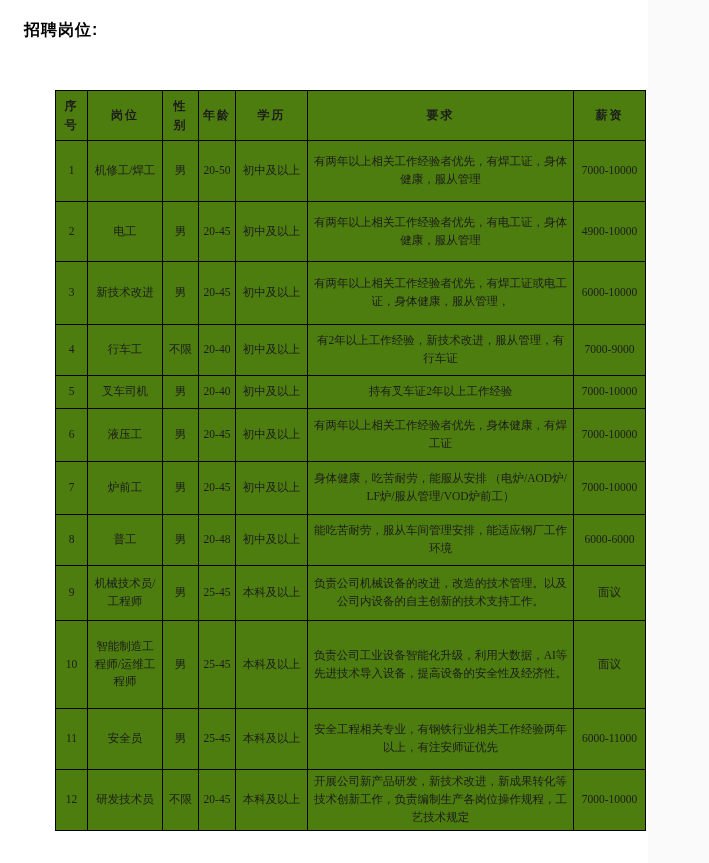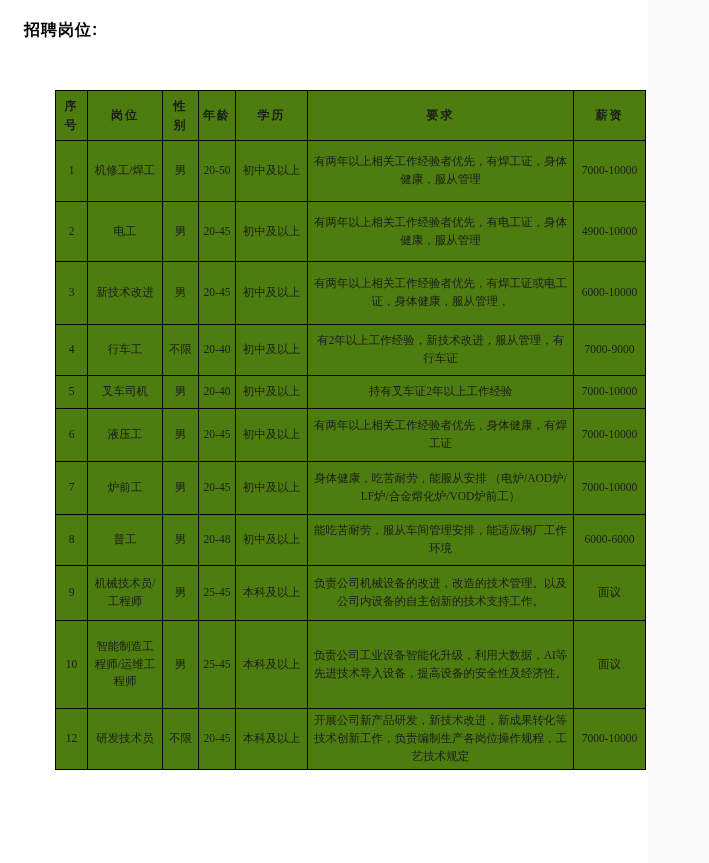--- a/index.html
+++ b/index.html
@@ -155,21 +155,21 @@
           <td>初中及以上</td>
           <td>有两年以上相关工作经验者优先，身体健康，有焊工证</td>
           <td>7000-10000</td>
         </tr>
         <tr>
           <td>7</td>
           <td>炉前工</td>
           <td>男</td>
           <td>20-45</td>
           <td>初中及以上</td>
-          <td>身体健康，吃苦耐劳，能服从安排 （电炉/AOD炉/LF炉/合金熔化炉/VOD炉前工）</td>
+          <td>身体健康，吃苦耐劳，能服从安排 （电炉/AOD炉/LF炉/服从管理/VOD炉前工）</td>
           <td>7000-10000</td>
         </tr>
         <tr>
           <td>8</td>
           <td>普工</td>
           <td>男</td>
           <td>20-48</td>
           <td>初中及以上</td>
           <td>能吃苦耐劳，服从车间管理安排，能适应钢厂工作环境</td>
           <td>6000-6000</td>
@@ -184,20 +184,29 @@
           <td>面议</td>
         </tr>
         <tr>
           <td>10</td>
           <td>智能制造工程师/运维工程师</td>
           <td>男</td>
           <td>25-45</td>
           <td>本科及以上</td>
           <td>负责公司工业设备智能化升级，利用大数据，AI等先进技术导入设备，提高设备的安全性及经济性。</td>
           <td>面议</td>
+        </tr>
+        <tr>
+          <td>11</td>
+          <td>安全员</td>
+          <td>男</td>
+          <td>25-45</td>
+          <td>本科及以上</td>
+          <td>安全工程相关专业，有钢铁行业相关工作经验两年以上，有注安师证优先</td>
+          <td>6000-11000</td>
         </tr>
         <tr>
           <td>12</td>
           <td>研发技术员</td>
           <td>不限</td>
           <td>20-45</td>
           <td>本科及以上</td>
           <td>开展公司新产品研发，新技术改进，新成果转化等技术创新工作，负责编制生产各岗位操作规程，工艺技术规定</td>
           <td>7000-10000</td>
         </tr>

